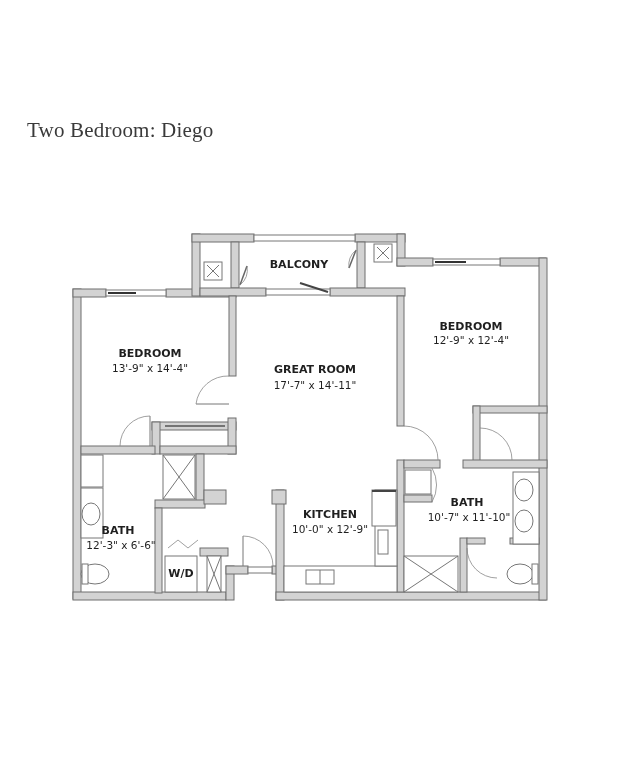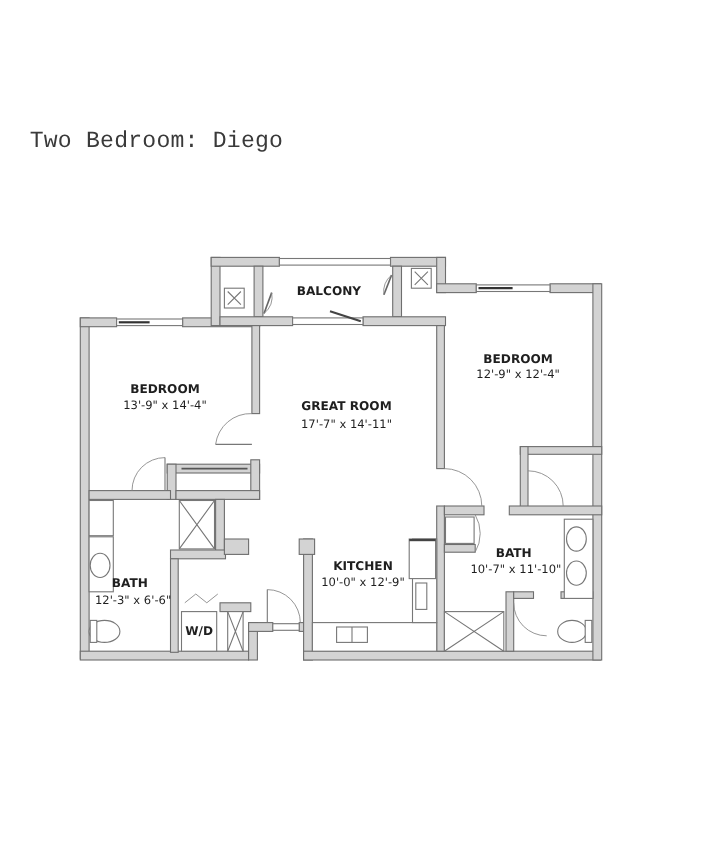--- a/index.html
+++ b/index.html
@@ -1,19 +1,19 @@
 <!DOCTYPE html>
 <html><head>
 <meta charset="utf-8">
 <style>
   html, body { margin: 0; padding: 0; background: #ffffff; }
   body { width: 640px; height: 771px; position: relative; overflow: hidden; }
   .title {
     position: absolute; left: 27px; top: 118px;
-    font-family: Liberation Mono, monospace;
+    font-family: Liberation Serif, serif;
     font-size: 21px; color: #3a3a3a; letter-spacing: 0.2px;
   }
   svg { position: absolute; left: 0; top: 0; }
   .lbl { font-family: "DejaVu Sans", "Liberation Sans", sans-serif; font-size: 11px; fill: #1f1f1f; font-weight: 600; }
   .dim { font-family: "DejaVu Sans", "Liberation Sans", sans-serif; font-size: 10.5px; fill: #1f1f1f; }
   .wall { fill: #d3d3d3; stroke: #6e6e6e; stroke-width: 1; }
   .thin { fill: none; stroke: #777; stroke-width: 1; }
   .fix { fill: #fff; stroke: #777; stroke-width: 1; }
   .door { fill: none; stroke: #888; stroke-width: 0.8; }
   .dark { stroke: #333; stroke-width: 2; }

